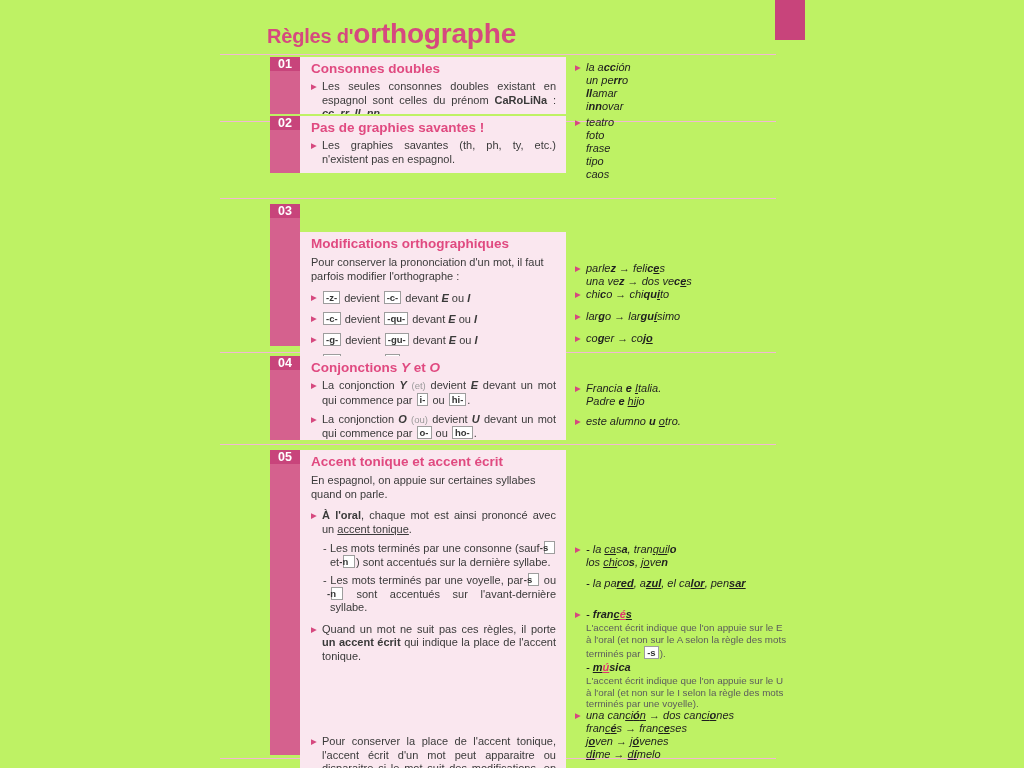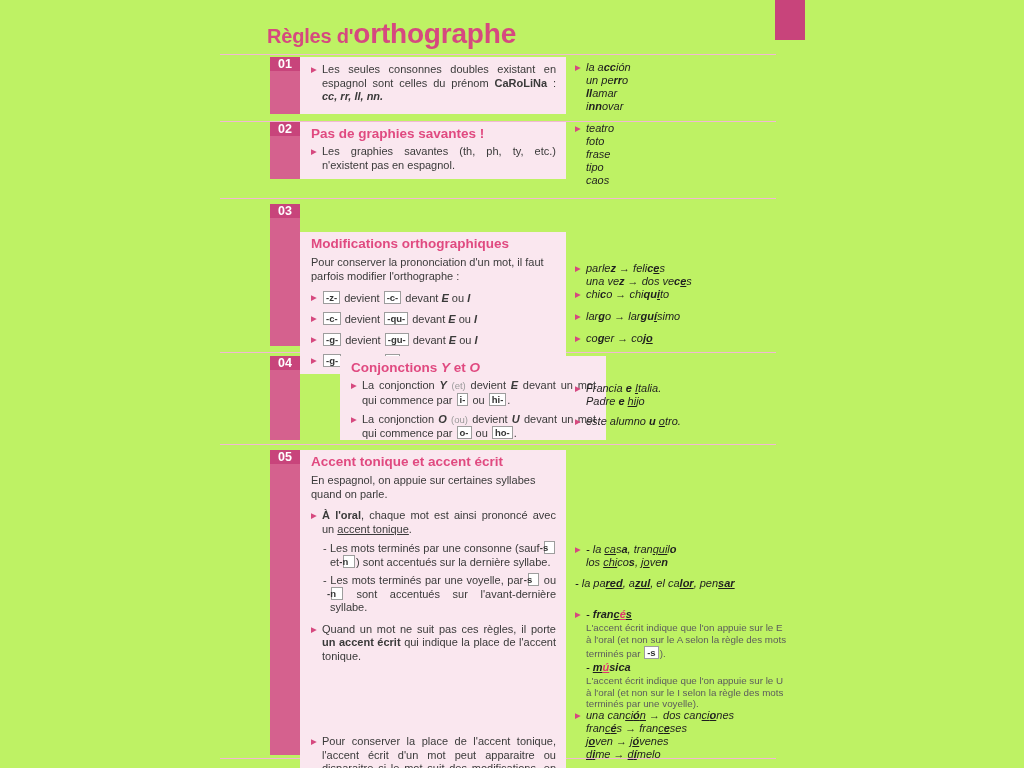--- a/index.html
+++ b/index.html
@@ -46,38 +46,39 @@
   <div class="divider" style="top:121px"></div>
   <div class="divider" style="top:198px"></div>
   <div class="divider" style="top:352px"></div>
   <div class="divider" style="top:444px"></div>
   <div class="divider" style="top:758px"></div>
   <div id="sections">
       <div class="section" style="top: 57px; height: 57px;">
         <div class="bar" style="height: 57px;"></div>
         <div class="numtab">01</div>
         <div class="box" style="height: 57px;">
+          <div class="heading"><span>Consonnes doubles</span></div>
           <div class="block bullet" style="margin-top: 3px;">
             <span class="arrow">▶</span>
             <div class="btext"><span>Les seules consonnes doubles existant en espagnol sont celles du prénom </span><span class="b">CaRoLiNa</span><span> : </span><span class="b i">cc, rr, ll, nn.</span></div>
           </div>
         </div>
         <div class="excol">
           <div class="exgroup" style="top: 4px;">
             <span class="arrow">▶</span>
             <div class="excontent">
               <div class="exline"><span>la a</span><span class="b">cc</span><span>ión</span></div>
               <div class="exline"><span>un pe</span><span class="b">rr</span><span>o</span></div>
               <div class="exline"><span class="b">ll</span><span>amar</span></div>
               <div class="exline"><span>i</span><span class="b">nn</span><span>ovar</span></div>
             </div>
           </div>
         </div>
       </div>
-      <div class="section" style="top: 122px; height: 57px;">
+      <div class="section" style="top: 116px; height: 57px;">
         <div class="bar" style="height: 57px;"></div>
         <div class="numtab">02</div>
         <div class="box" style="height: 57px;">
           <div class="heading"><span>Pas de graphies savantes !</span></div>
           <div class="block bullet" style="margin-top: 3px;">
             <span class="arrow">▶</span>
             <div class="btext"><span>Les graphies savantes (th, ph, ty, etc.) n'existent pas en espagnol.</span></div>
           </div>
         </div>
         <div class="excol">
@@ -140,21 +141,21 @@
             <span class="arrow">▶</span>
             <div class="excontent">
               <div class="exline"><span>co</span><span class="b">g</span><span>er → co</span><span class="b">j</span><span class="b u">o</span></div>
             </div>
           </div>
         </div>
       </div>
       <div class="section" style="top: 356px; height: 84px;">
         <div class="bar" style="height: 84px;"></div>
         <div class="numtab">04</div>
-        <div class="box" style="height: 84px; margin-left: 40px;">
+        <div class="box" style="height: 84px;">
           <div class="heading"><span>Conjonctions </span><span class="i">Y</span><span> et </span><span class="i">O</span></div>
           <div class="block bullet" style="margin-top: 3px;">
             <span class="arrow">▶</span>
             <div class="btext"><span>La conjonction </span><span class="b i">Y</span><span> </span><span class="g s">(et)</span><span> devient </span><span class="b i">E</span><span> devant un mot qui commence par </span><span class="x">i-</span><span> ou </span><span class="x">hi-</span><span>.</span></div>
           </div>
           <div class="block bullet" style="margin-top: 6px;">
             <span class="arrow">▶</span>
             <div class="btext"><span>La conjonction </span><span class="b i">O</span><span> </span><span class="g s">(ou)</span><span> devient </span><span class="b i">U</span><span> devant un mot qui commence par </span><span class="x">o-</span><span> ou </span><span class="x">ho-</span><span>.</span></div>
           </div>
         </div>
@@ -196,21 +197,21 @@
           </div>
         </div>
         <div class="excol">
           <div class="exgroup" style="top: 93px;">
             <span class="arrow">▶</span>
             <div class="excontent">
               <div class="exline"><span>- la </span><span class="u">ca</span><span>s</span><span class="b">a</span><span>, tran</span><span class="u">qui</span><span>l</span><span class="b">o</span></div>
               <div class="exline"><span>los </span><span class="u">chi</span><span>co</span><span class="b">s</span><span>, </span><span class="u">jo</span><span>ve</span><span class="b">n</span></div>
             </div>
           </div>
-          <div class="exgroup" style="top: 127px; flex-direction: column;">
+          <div class="exgroup" style="top: 127px;">
             <span class="arrow"></span>
             <div class="excontent">
               <div class="exline"><span>- la pa</span><span class="b u">red</span><span>, a</span><span class="b u">zul</span><span>, el ca</span><span class="b u">lor</span><span>, pen</span><span class="b u">sar</span></div>
             </div>
           </div>
           <div class="exgroup" style="top: 158px;">
             <span class="arrow">▶</span>
             <div class="excontent">
               <div class="exline"><span>- </span><span class="b">fran</span><span class="b u">c</span><span class="b u p">é</span><span class="b u">s</span></div>
               <div class="expline"><span>L'accent écrit indique que l'on appuie sur le E à l'oral (et non sur le A selon la règle des mots terminés par </span><span class="x">-s</span><span>).</span></div>

